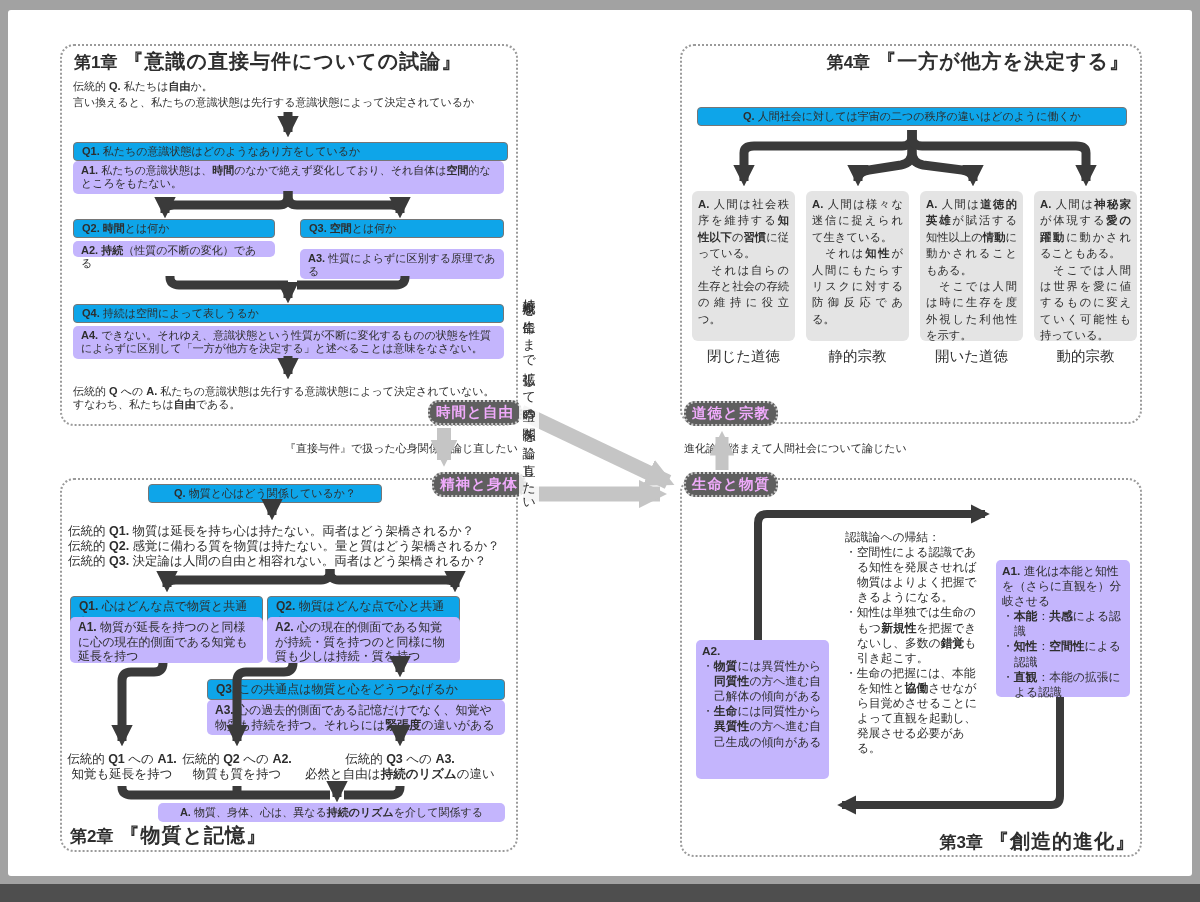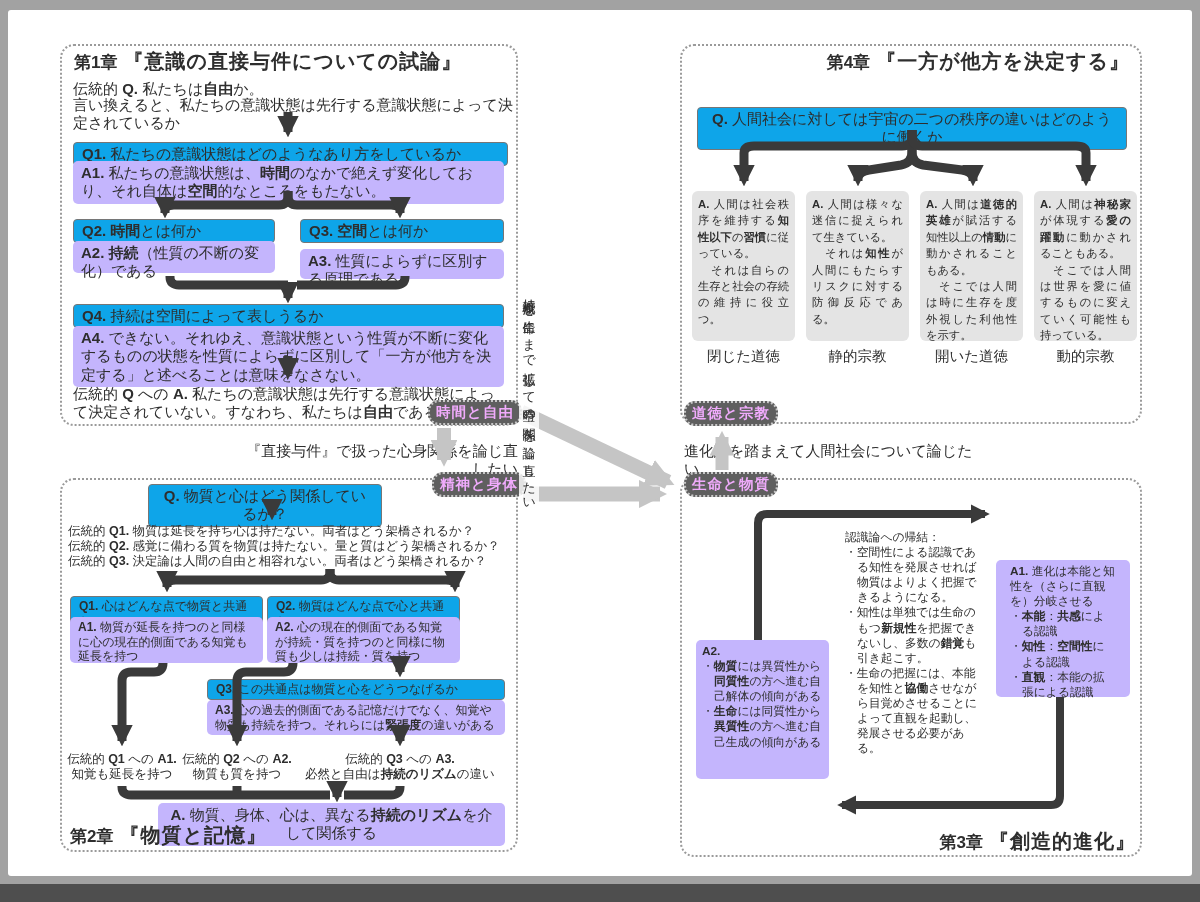--- a/index.html
+++ b/index.html
@@ -11,21 +11,21 @@
   .panel{position:absolute;border:2px dotted #9a9a9a;border-radius:14px;box-sizing:border-box}
   .qbox{background:#0ea5e9;border:1.4px solid #767676;border-radius:4px;padding:2px 8px}
   .abox{background:#c4b5fd;border-radius:5px;padding:3px 8px}
   .card{background:#e4e4e4;border-radius:6px;padding:5px 6px;text-align:justify}
   .badge{position:absolute;background:#5f5f5f;color:#f0abfc;font-weight:bold;font-size:14.5px;
          display:flex;align-items:center;justify-content:center;border-radius:11px;
          border:2px dotted rgba(255,255,255,.65);box-sizing:border-box;letter-spacing:1px;z-index:6}
   .chap{display:flex;align-items:baseline;gap:6px;white-space:nowrap}
   .chap .pre{font-weight:bold;font-size:17px}
   .chap .book{font-family:"Liberation Serif",serif;font-weight:bold;font-size:20px;letter-spacing:1px}
-  .t13{font-size:15px;line-height:1.22}
+  .t13{font-size:11px;line-height:1.22}
   .t125{font-size:12.5px;line-height:1.2}
   .t12{font-size:12px;line-height:1.22}
   .t118{font-size:11.8px;line-height:1.28}
   .t113{font-size:11.3px;line-height:1.45}
   .bb{font-weight:bold}
   .bul{padding-left:12px;text-indent:-12px}
   .ctr{text-align:center}
   .svgov{position:absolute;left:0;top:0;z-index:5;pointer-events:none}
   .vnote{position:absolute;writing-mode:vertical-rl;font-size:13px;letter-spacing:1.5px;
          line-height:1.35;background:rgba(255,255,255,.82);z-index:6;padding:2px 1px}
@@ -45,21 +45,21 @@
 
   <div class="abs chap" style="left:74px;top:48px">
     <span class="pre">第1章</span>
     <span class="book">『意識の直接与件についての試論』</span>
   </div>
   <div class="abs t13" style="left:73px;top:80px;width:440px"><span>伝統的 </span><span class="bb">Q.</span><span> 私たちは</span><span class="bb">自由</span><span>か。</span></div>
   <div class="abs t13" style="left:73px;top:96px;width:445px"><span>言い換えると、私たちの意識状態は先行する意識状態によって決定されているか</span></div>
   <div class="abs qbox t13" style="left:73px;top:142px;width:435px"><span class="bb">Q1.</span><span> 私たちの意識状態はどのようなあり方をしているか</span></div>
   <div class="abs abox t13" style="left:73px;top:161px;width:431px"><span class="bb">A1.</span><span> 私たちの意識状態は、</span><span class="bb">時間</span><span>のなかで絶えず変化しており、それ自体は</span><span class="bb">空間</span><span>的なところをもたない。</span></div>
   <div class="abs qbox t13" style="left:73px;top:219px;width:202px"><span class="bb">Q2.</span><span> </span><span class="bb">時間</span><span>とは何か</span></div>
-  <div class="abs abox t13" style="left:73px;top:241px;width:202px;height:32px"><span class="bb">A2.</span><span> </span><span class="bb">持続</span><span>（性質の不断の変化）である</span></div>
+  <div class="abs abox t13" style="left:73px;top:241px;width:202px;height:16px"><span class="bb">A2.</span><span> </span><span class="bb">持続</span><span>（性質の不断の変化）である</span></div>
   <div class="abs qbox t13" style="left:300px;top:219px;width:204px"><span class="bb">Q3.</span><span> </span><span class="bb">空間</span><span>とは何か</span></div>
   <div class="abs abox t13" style="left:300px;top:249px;width:204px;height:30px"><span class="bb">A3.</span><span> 性質によらずに区別する原理である</span></div>
   <div class="abs qbox t13" style="left:73px;top:304px;width:431px"><span class="bb">Q4.</span><span> 持続は空間によって表しうるか</span></div>
   <div class="abs abox t13" style="left:73px;top:326px;width:431px"><span class="bb">A4.</span><span> できない。それゆえ、意識状態という性質が不断に変化するものの状態を性質によらずに区別して「一方が他方を決定する」と述べることは意味をなさない。</span></div>
   <div class="abs t13" style="left:73px;top:385px;width:431px"><span>伝統的 </span><span class="bb">Q</span><span> への </span><span class="bb">A.</span><span> 私たちの意識状態は先行する意識状態によって決定されていない。すなわち、私たちは</span><span class="bb">自由</span><span>である。</span></div>
 
   <div class="abs qbox t13 ctr" style="left:148px;top:484px;width:234px"><span class="bb">Q.</span><span> 物質と心はどう関係しているか？</span></div>
   <div class="abs t125" style="left:68px;top:524px;width:445px"><span>伝統的 </span><span class="bb">Q1.</span><span> 物質は延長を持ち心は持たない。両者はどう架橋されるか？</span></div>
   <div class="abs t125" style="left:68px;top:539px;width:445px"><span>伝統的 </span><span class="bb">Q2.</span><span> 感覚に備わる質を物質は持たない。量と質はどう架橋されるか？</span></div>
   <div class="abs t125" style="left:68px;top:554px;width:445px"><span>伝統的 </span><span class="bb">Q3.</span><span> 決定論は人間の自由と相容れない。両者はどう架橋されるか？</span></div>
@@ -107,21 +107,21 @@
   </div>
   <div class="abs card t113" style="left:1034px;top:191px;width:103px;height:150px">
     <div><span class="bb">A.</span><span> 人間は</span><span class="bb">神秘家</span><span>が体現する</span><span class="bb">愛の躍動</span><span>に動かされることもある。</span></div>
     <div><span>　そこでは人間は世界を愛に値するものに変えていく可能性も持っている。</span></div>
   </div>
   <div class="abs label-rel" style="left:687px;top:347px;width:113px">閉じた道徳</div>
   <div class="abs label-rel" style="left:801px;top:347px;width:113px">静的宗教</div>
   <div class="abs label-rel" style="left:915px;top:347px;width:113px">開いた道徳</div>
   <div class="abs label-rel" style="left:1029px;top:347px;width:113px">動的宗教</div>
 
-  <div class="abs abox t118" style="left:996px;top:560px;width:134px;height:137px;padding:4px 14px">
+  <div class="abs abox t118" style="left:996px;top:560px;width:134px;height:137px;padding:4px 6px">
     <div><span class="bb">A1.</span><span> 進化は本能と知性を（さらに直観を）分岐させる</span></div>
     <div class="bul"><span>・</span><span class="bb">本能</span><span>：</span><span class="bb">共感</span><span>による認識</span></div>
     <div class="bul"><span>・</span><span class="bb">知性</span><span>：</span><span class="bb">空間性</span><span>による認識</span></div>
     <div class="bul"><span>・</span><span class="bb">直観</span><span>：本能の拡張による認識</span></div>
   </div>
   <div class="abs t118" style="left:845px;top:530px;width:141px">
     <div>認識論への帰結：</div>
     <div class="bul"><span>・</span><span>空間性による認識である知性を発展させれば物質はよりよく把握できるようになる。</span></div>
     <div class="bul"><span>・</span><span>知性は単独では生命のもつ</span><span class="bb">新規性</span><span>を把握できないし、多数の</span><span class="bb">錯覚</span><span>も引き起こす。</span></div>
     <div class="bul"><span>・</span><span>生命の把握には、本能を知性と</span><span class="bb">協働</span><span>させながら目覚めさせることによって直観を起動し、発展させる必要がある。</span></div>

